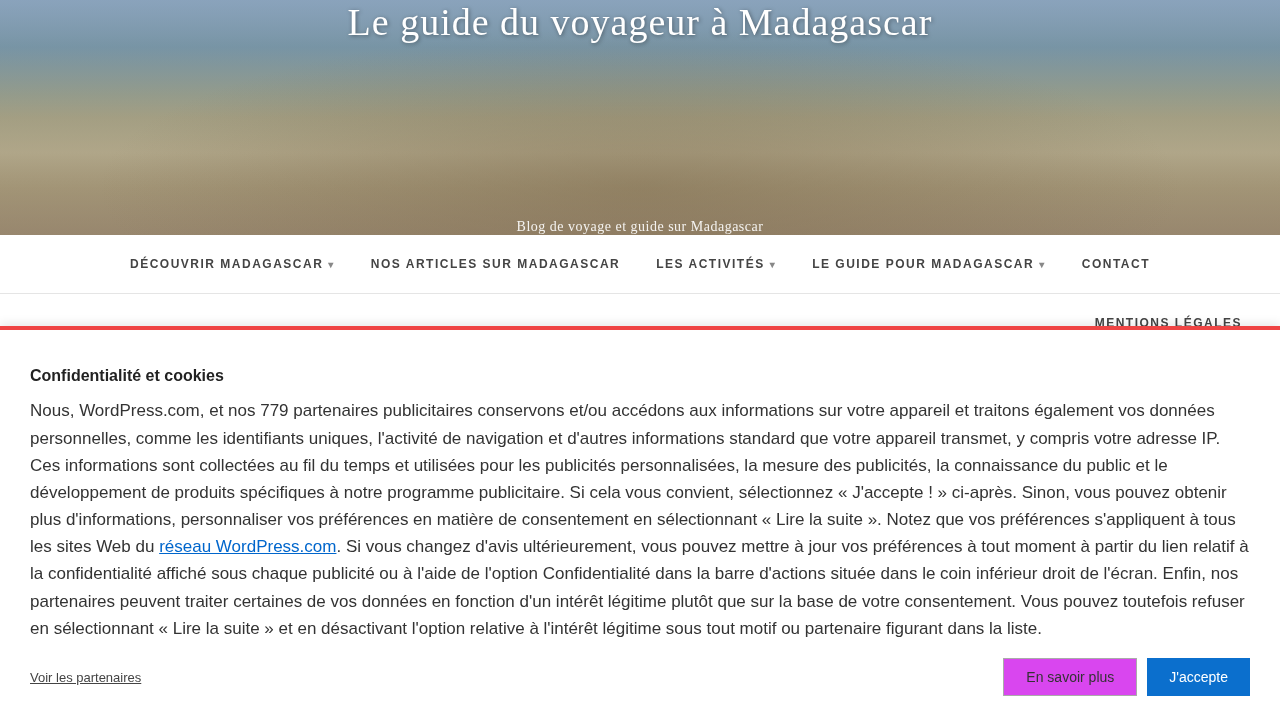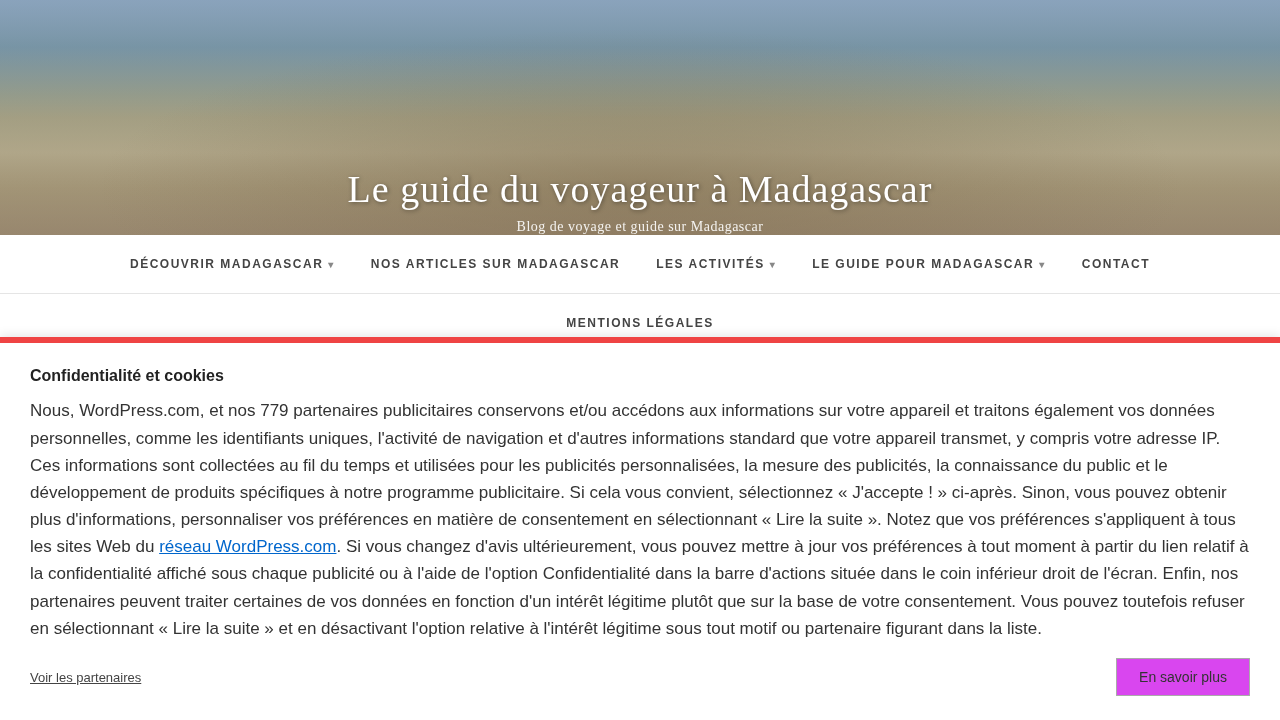--- a/index.html
+++ b/index.html
@@ -8,21 +8,21 @@
     
     .hero {
       position: relative;
       height: 235px;
       background: linear-gradient(to bottom,
         #b0c4d8 0%, #8aa8bc 20%, #c4b89a 50%, #d4c5a5 65%, #b8a888 80%, #9a8c78 100%);
       overflow: hidden;
       display: flex;
       flex-direction: column;
       align-items: center;
-      justify-content: flex-end;
+      justify-content: space-between;
     }
     .hero::before {
       content: '';
       position: absolute;
       inset: 0;
       background:
         radial-gradient(ellipse at 50% 80%, rgba(120,100,70,0.4) 0%, transparent 60%),
         linear-gradient(180deg, rgba(100,130,160,0.5) 0%, rgba(80,100,80,0.3) 40%, rgba(150,130,100,0.5) 100%);
     }
     .hero-title {
@@ -70,21 +70,21 @@
       user-select: none;
     }
     .nav-item .chevron {
       margin-left: 5px;
       font-size: 10px;
       color: #888;
     }
     .nav-secondary {
       display: flex;
       align-items: center;
-      justify-content: center;
+      justify-content: flex-end;
       padding: 0 20px;
     }
 
     
     .content-area {
       display: flex;
       padding: 20px 60px;
       gap: 30px;
       max-width: 1280px;
       margin: 0 auto;
@@ -122,22 +122,22 @@
       outline: none;
     }
 
     
     .cookie-overlay {
       position: fixed;
       bottom: 0;
       left: 0;
       right: 0;
       background: #fff;
-      border-top: 6px solid #ef4444;
-      padding: 24px 30px 24px 30px;
+      border-top: 4px solid #ef4444;
+      padding: 37px 30px 24px 30px;
       z-index: 1000;
       box-shadow: 0 -2px 10px rgba(0,0,0,0.1);
     }
     .cookie-title {
       font-size: 16px;
       font-weight: 600;
       font-family: Arial, sans-serif;
       color: #222;
       margin-bottom: 12px;
     }
@@ -241,15 +241,16 @@
 
 <div class="cookie-overlay">
   <div class="cookie-title">Confidentialité et cookies</div>
   <div class="cookie-text">
     <span>Nous, WordPress.com, et nos 779 partenaires publicitaires conservons et/ou accédons aux informations sur votre appareil et traitons également vos données personnelles, comme les identifiants uniques, l'activité de navigation et d'autres informations standard que votre appareil transmet, y compris votre adresse IP. Ces informations sont collectées au fil du temps et utilisées pour les publicités personnalisées, la mesure des publicités, la connaissance du public et le développement de produits spécifiques à notre programme publicitaire. Si cela vous convient, sélectionnez « J'accepte ! » ci-après. Sinon, vous pouvez obtenir plus d'informations, personnaliser vos préférences en matière de consentement en sélectionnant « Lire la suite ». Notez que vos préférences s'appliquent à tous les sites Web du </span><a>réseau WordPress.com</a><span>. Si vous changez d'avis ultérieurement, vous pouvez mettre à jour vos préférences à tout moment à partir du lien relatif à la confidentialité affiché sous chaque publicité ou à l'aide de l'option Confidentialité dans la barre d'actions située dans le coin inférieur droit de l'écran. Enfin, nos partenaires peuvent traiter certaines de vos données en fonction d'un intérêt légitime plutôt que sur la base de votre consentement. Vous pouvez toutefois refuser en sélectionnant « Lire la suite » et en désactivant l'option relative à l'intérêt légitime sous tout motif ou partenaire figurant dans la liste.</span>
   </div>
   <div class="cookie-actions">
     <button class="cookie-link">Voir les partenaires</button>
     <div class="cookie-buttons">
       <button class="btn-learn-more">En savoir plus</button>
+      <button class="btn-accept">J'accepte</button>
     </div>
   </div>
 </div>
 
 </body></html>

